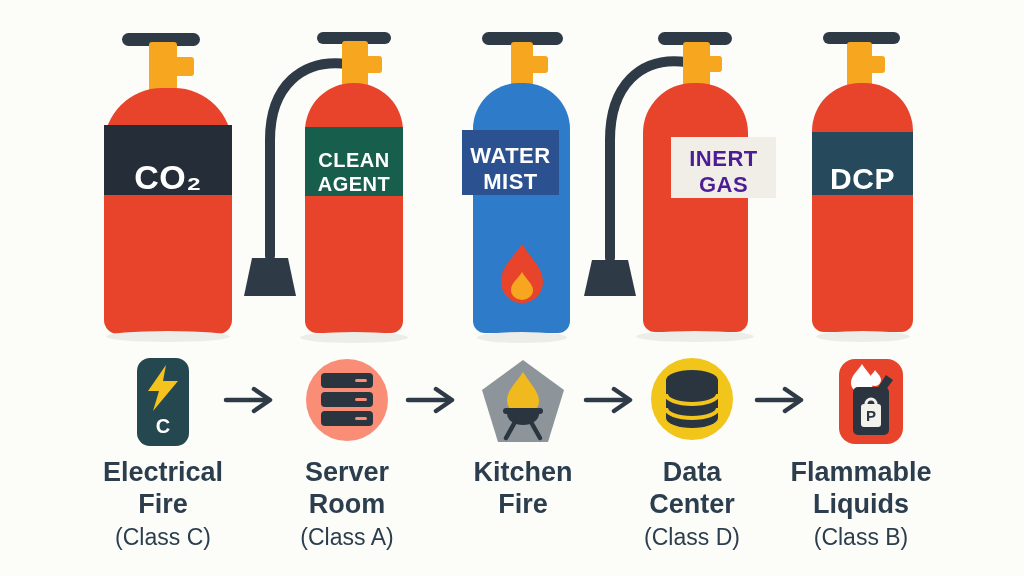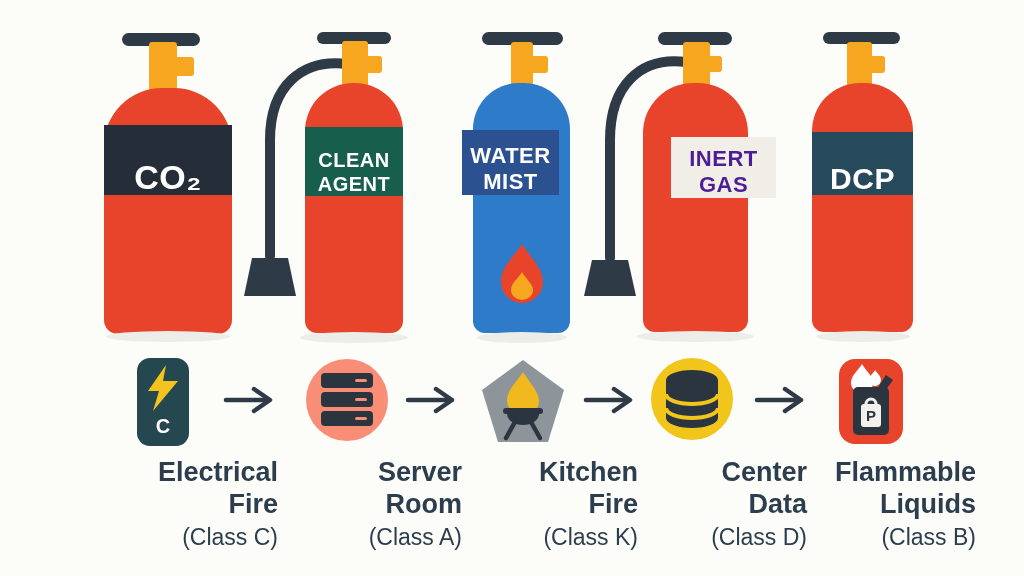--- a/index.html
+++ b/index.html
@@ -20,21 +20,21 @@
   .shadow{position:absolute;background:#ecece8;border-radius:50%;}
   .hose{position:absolute;}
   
   .hz-rect{position:absolute;border-radius:13px;}
   .hz-circle{position:absolute;border-radius:50%;}
   .srv-bar{position:absolute;width:52px;height:15px;background:#2b3540;border-radius:4px;}
   .srv-bar::after{content:"";position:absolute;right:6px;top:6px;width:12px;height:3px;background:#f98d76;border-radius:2px;}
   .badge-letter{position:absolute;width:52px;text-align:center;color:#ffffff;font-weight:bold;font-size:20px;}
   .arrow{position:absolute;}
   
-  .label-block{position:absolute;width:230px;text-align:right;color:#2c3e4e;}
+  .label-block{position:absolute;width:230px;text-align:center;color:#2c3e4e;}
   .lbl-line{font-size:27px;font-weight:bold;line-height:32px;}
   .lbl-class{font-size:23px;line-height:30px;margin-top:2px;}
 </style>
 </head>
 <body>
 
 <div id="stage">
 
   <div class="layer">
     <div class="handle" style="left:122px;top:33px;width:78px;height:13px;"></div>
@@ -183,26 +183,25 @@
 
     <div class="label-block" style="left:232px;top:456px;">
       <div class="lbl-line">Server</div>
       <div class="lbl-line">Room</div>
       <div class="lbl-class">(Class A)</div>
     </div>
 
     <div class="label-block" style="left:408px;top:456px;">
       <div class="lbl-line">Kitchen</div>
       <div class="lbl-line">Fire</div>
-      <div class="lbl-class">(Class K)</div>
     </div>
 
     <div class="label-block" style="left:577px;top:456px;">
+      <div class="lbl-line">Data</div>
       <div class="lbl-line">Center</div>
-      <div class="lbl-line">Data</div>
       <div class="lbl-class">(Class D)</div>
     </div>
 
     <div class="label-block" style="left:746px;top:456px;">
       <div class="lbl-line">Flammable</div>
       <div class="lbl-line">Liquids</div>
       <div class="lbl-class">(Class B)</div>
     </div>
   </div>
 

